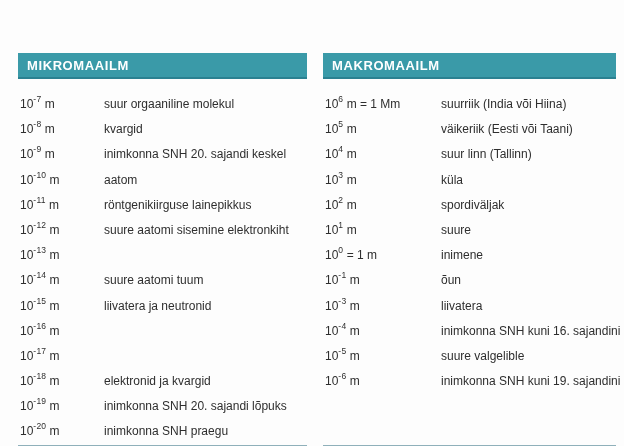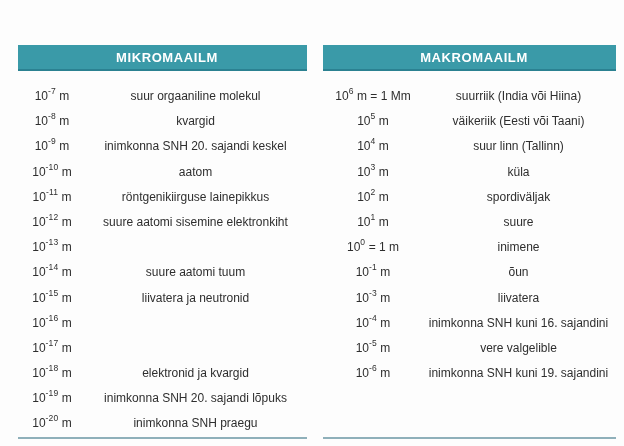--- a/index.html
+++ b/index.html
@@ -12,21 +12,21 @@
   html,body{margin:0;padding:0;}
   body{
     width:624px;height:446px;
     background:var(--bg);
     font-family:"Liberation Sans","DejaVu Sans",sans-serif;
     color:var(--text);
     overflow:hidden;
     position:relative;
   }
   .col{
-    position:absolute;top:0;height:438px;text-align:center;
+    position:absolute;top:8px;height:438px;
   }
   .col-left{left:18px;width:289px;}
   .col-right{left:323px;width:293px;}
   .bar{
     position:absolute;top:45px;left:0;right:0;height:26px;
     background:var(--teal);
     border-bottom:2px solid var(--teal-dark);
     color:#ffffff;
     font-size:13px;font-weight:bold;letter-spacing:0.6px;
     line-height:26px;
@@ -48,20 +48,21 @@
   .col-left .pow{width:64px;}
   .col-right .pow{width:96px;}
   .pow sup{
     font-size:8.5px;
     position:relative;top:-1px;
     letter-spacing:0.2px;
   }
   .desc{
     flex:1 1 auto;
     white-space:nowrap;
+    margin-left:20px;
   }
   .rule{
     position:absolute;top:437px;left:0;right:0;height:0;
     border-top:2px solid var(--rule);
   }
 </style>
 </head>
 <body>
 
 <div class="col col-left">
@@ -169,21 +170,21 @@
       <div class="row">
         <span class="pow"><span>10</span><sup>-3</sup><span> m</span></span>
         <span class="desc">liivatera</span>
       </div>
       <div class="row">
         <span class="pow"><span>10</span><sup>-4</sup><span> m</span></span>
         <span class="desc">inimkonna SNH kuni 16. sajandini</span>
       </div>
       <div class="row">
         <span class="pow"><span>10</span><sup>-5</sup><span> m</span></span>
-        <span class="desc">vere valgelible</span>
+        <span class="desc">suure valgelible</span>
       </div>
       <div class="row">
         <span class="pow"><span>10</span><sup>-6</sup><span> m</span></span>
         <span class="desc">inimkonna SNH kuni 19. sajandini</span>
       </div>
     </div>
   <div class="rule"></div>
 </div>
 
 </body></html>

